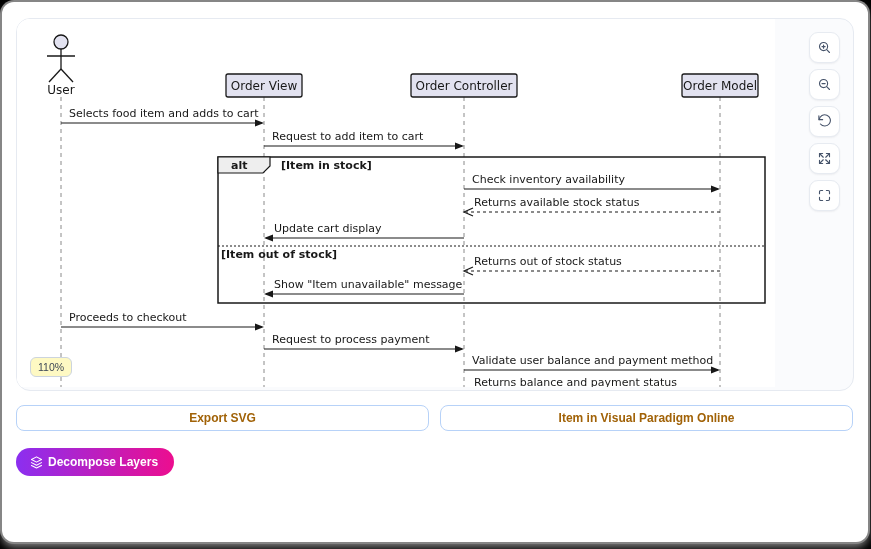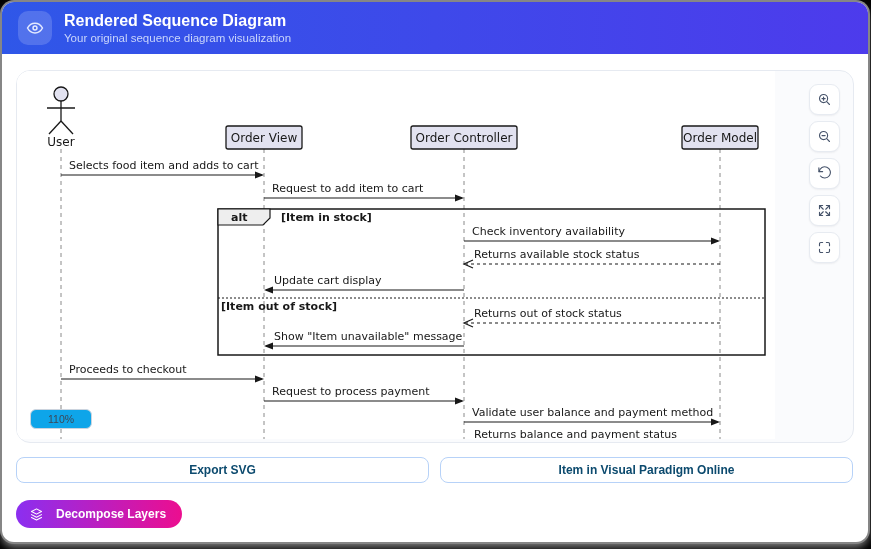--- a/index.html
+++ b/index.html
@@ -34,55 +34,43 @@
   .controls{
     position:absolute;top:13px;right:13px;display:flex;flex-direction:column;gap:6px;
   }
   .ctrl-btn{
     width:29px;height:29px;background:#fff;border:1px solid #e7ebf1;border-radius:9px;
     display:flex;align-items:center;justify-content:center;cursor:pointer;
     box-shadow:0 1px 2px rgba(15,23,42,.06);
   }
   .ctrl-btn svg{stroke:#47546b;fill:none;stroke-width:1.8;stroke-linecap:round;stroke-linejoin:round;}
   .zoom-badge{
-    position:absolute;left:13px;bottom:13px;background:#0ea5e9;border:1px solid #ccd4de;
-    border-radius:6px;padding:3px 17px;font-size:10.5px;color:#3d4756;
+    position:absolute;left:13px;bottom:13px;background:#fef9c3;border:1px solid #ccd4de;
+    border-radius:6px;padding:3px 7px;font-size:10.5px;color:#3d4756;
   }
   
   .actions-row{display:flex;gap:11px;margin:14px 15px 0 14px;}
   .outline-btn{
     flex:1;height:26px;background:#fff;border:1px solid #b7d2f8;border-radius:8px;
-    color:#0c4a6e;font-size:12px;font-weight:bold;display:flex;align-items:center;
+    color:#a16207;font-size:12px;font-weight:bold;display:flex;align-items:center;
     justify-content:center;cursor:pointer;font-family:inherit;
   }
   .decompose-btn{
     margin:17px 0 0 14px;height:28px;padding:0 16px 0 13px;border:none;border-radius:14px;
     background:linear-gradient(90deg,#8b2ff0 0%,#ec0e8f 100%);
-    color:#fff;font-size:12px;font-weight:bold;display:inline-flex;align-items:center;gap:12px;
+    color:#fff;font-size:12px;font-weight:bold;display:inline-flex;align-items:center;gap:4px;
     cursor:pointer;font-family:inherit;
   }
   .decompose-btn svg{stroke:#fff;fill:none;stroke-width:1.7;stroke-linecap:round;stroke-linejoin:round;}
 </style>
 </head>
 <body>
 
 <div class="window">
 
-  <div class="header">
-    <div class="header-icon">
-      <svg width="18" height="18" viewBox="0 0 24 24" fill="none" stroke="#e4eaff" stroke-width="2" stroke-linecap="round" stroke-linejoin="round">
-        <path d="M2 12s3.5-6.5 10-6.5S22 12 22 12s-3.5 6.5-10 6.5S2 12 2 12z"></path>
-        <circle cx="12" cy="12" r="2.6"></circle>
-      </svg>
-    </div>
-    <div class="header-text">
-      <div class="header-title">Rendered Sequence Diagram</div>
-      <div class="header-subtitle">Your original sequence diagram visualization</div>
-    </div>
-  </div>
 
   <div class="viewer">
     <div class="diagram-surface">
       <svg id="seq-svg" width="758" height="368" xmlns="http://www.w3.org/2000/svg">
           <rect x="0" y="0" width="758" height="368" fill="#ffffff"></rect>
           <line x1="44" y1="78" x2="44" y2="368" stroke="#8a8a8a" stroke-width="1" stroke-dasharray="4,4"></line>
           <line x1="247" y1="78" x2="247" y2="368" stroke="#8a8a8a" stroke-width="1" stroke-dasharray="4,4"></line>
           <line x1="447" y1="78" x2="447" y2="368" stroke="#8a8a8a" stroke-width="1" stroke-dasharray="4,4"></line>
           <line x1="703" y1="78" x2="703" y2="368" stroke="#8a8a8a" stroke-width="1" stroke-dasharray="4,4"></line>
           <rect x="201" y="138" width="547" height="146" fill="none" stroke="#181818" stroke-width="1.5"></rect>

